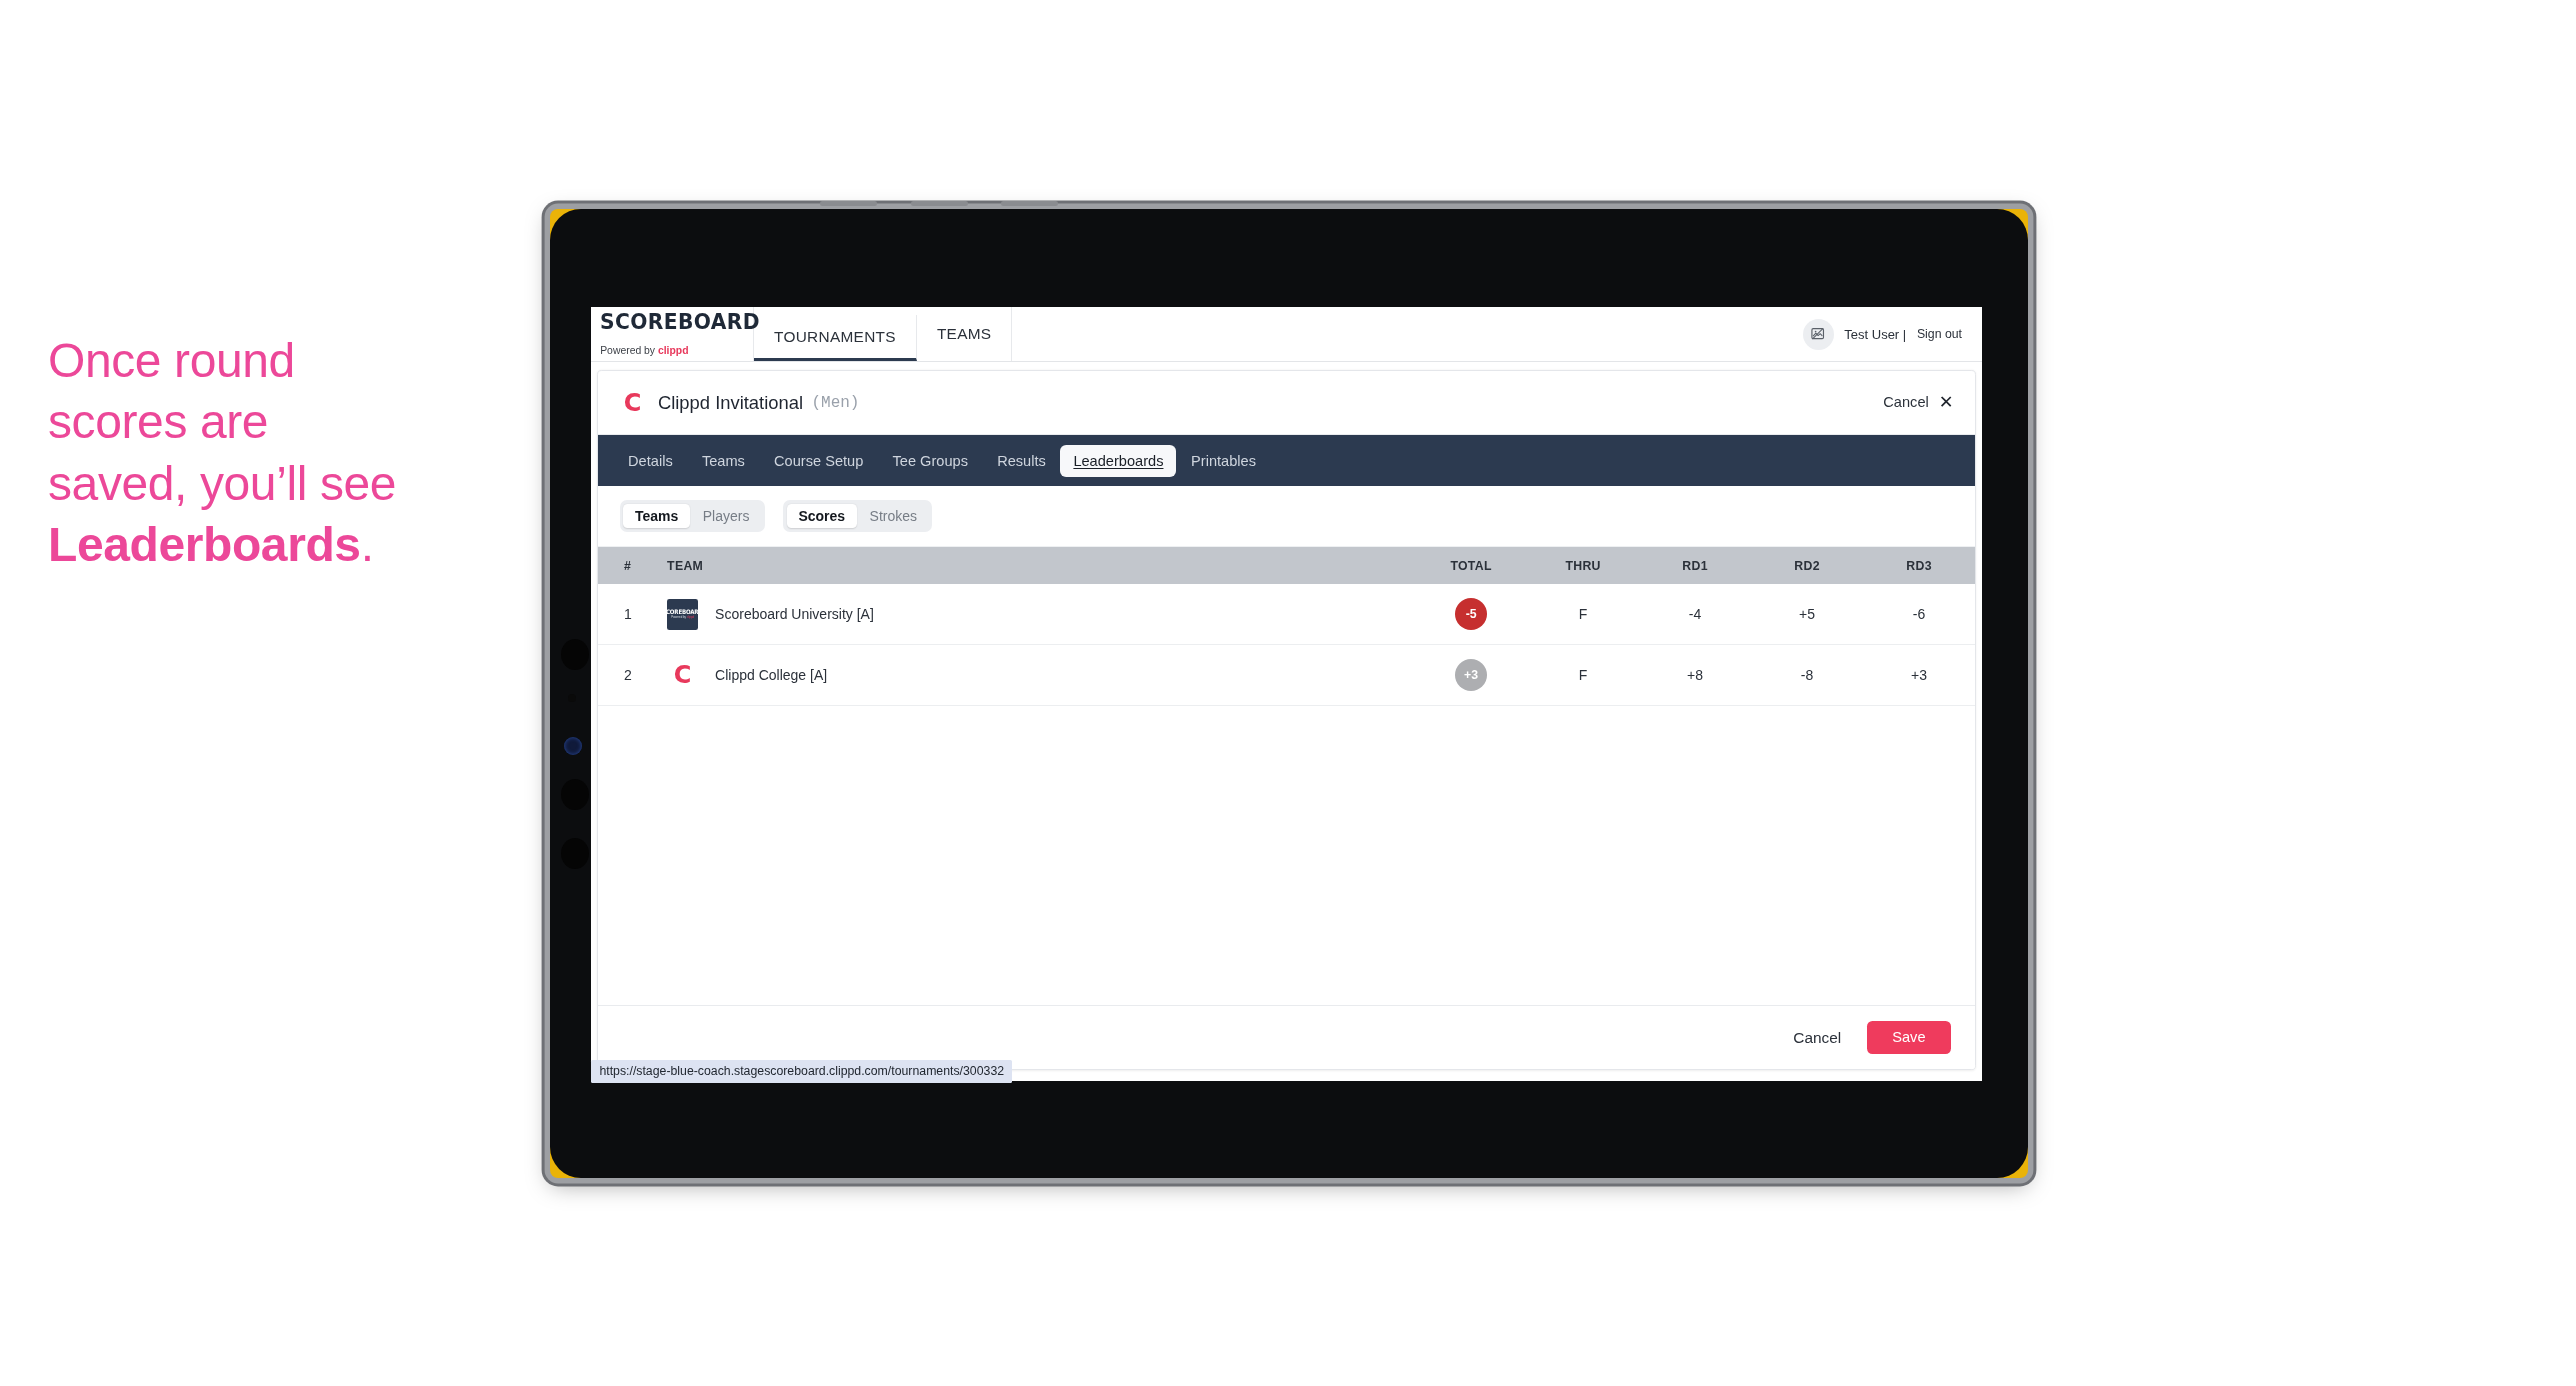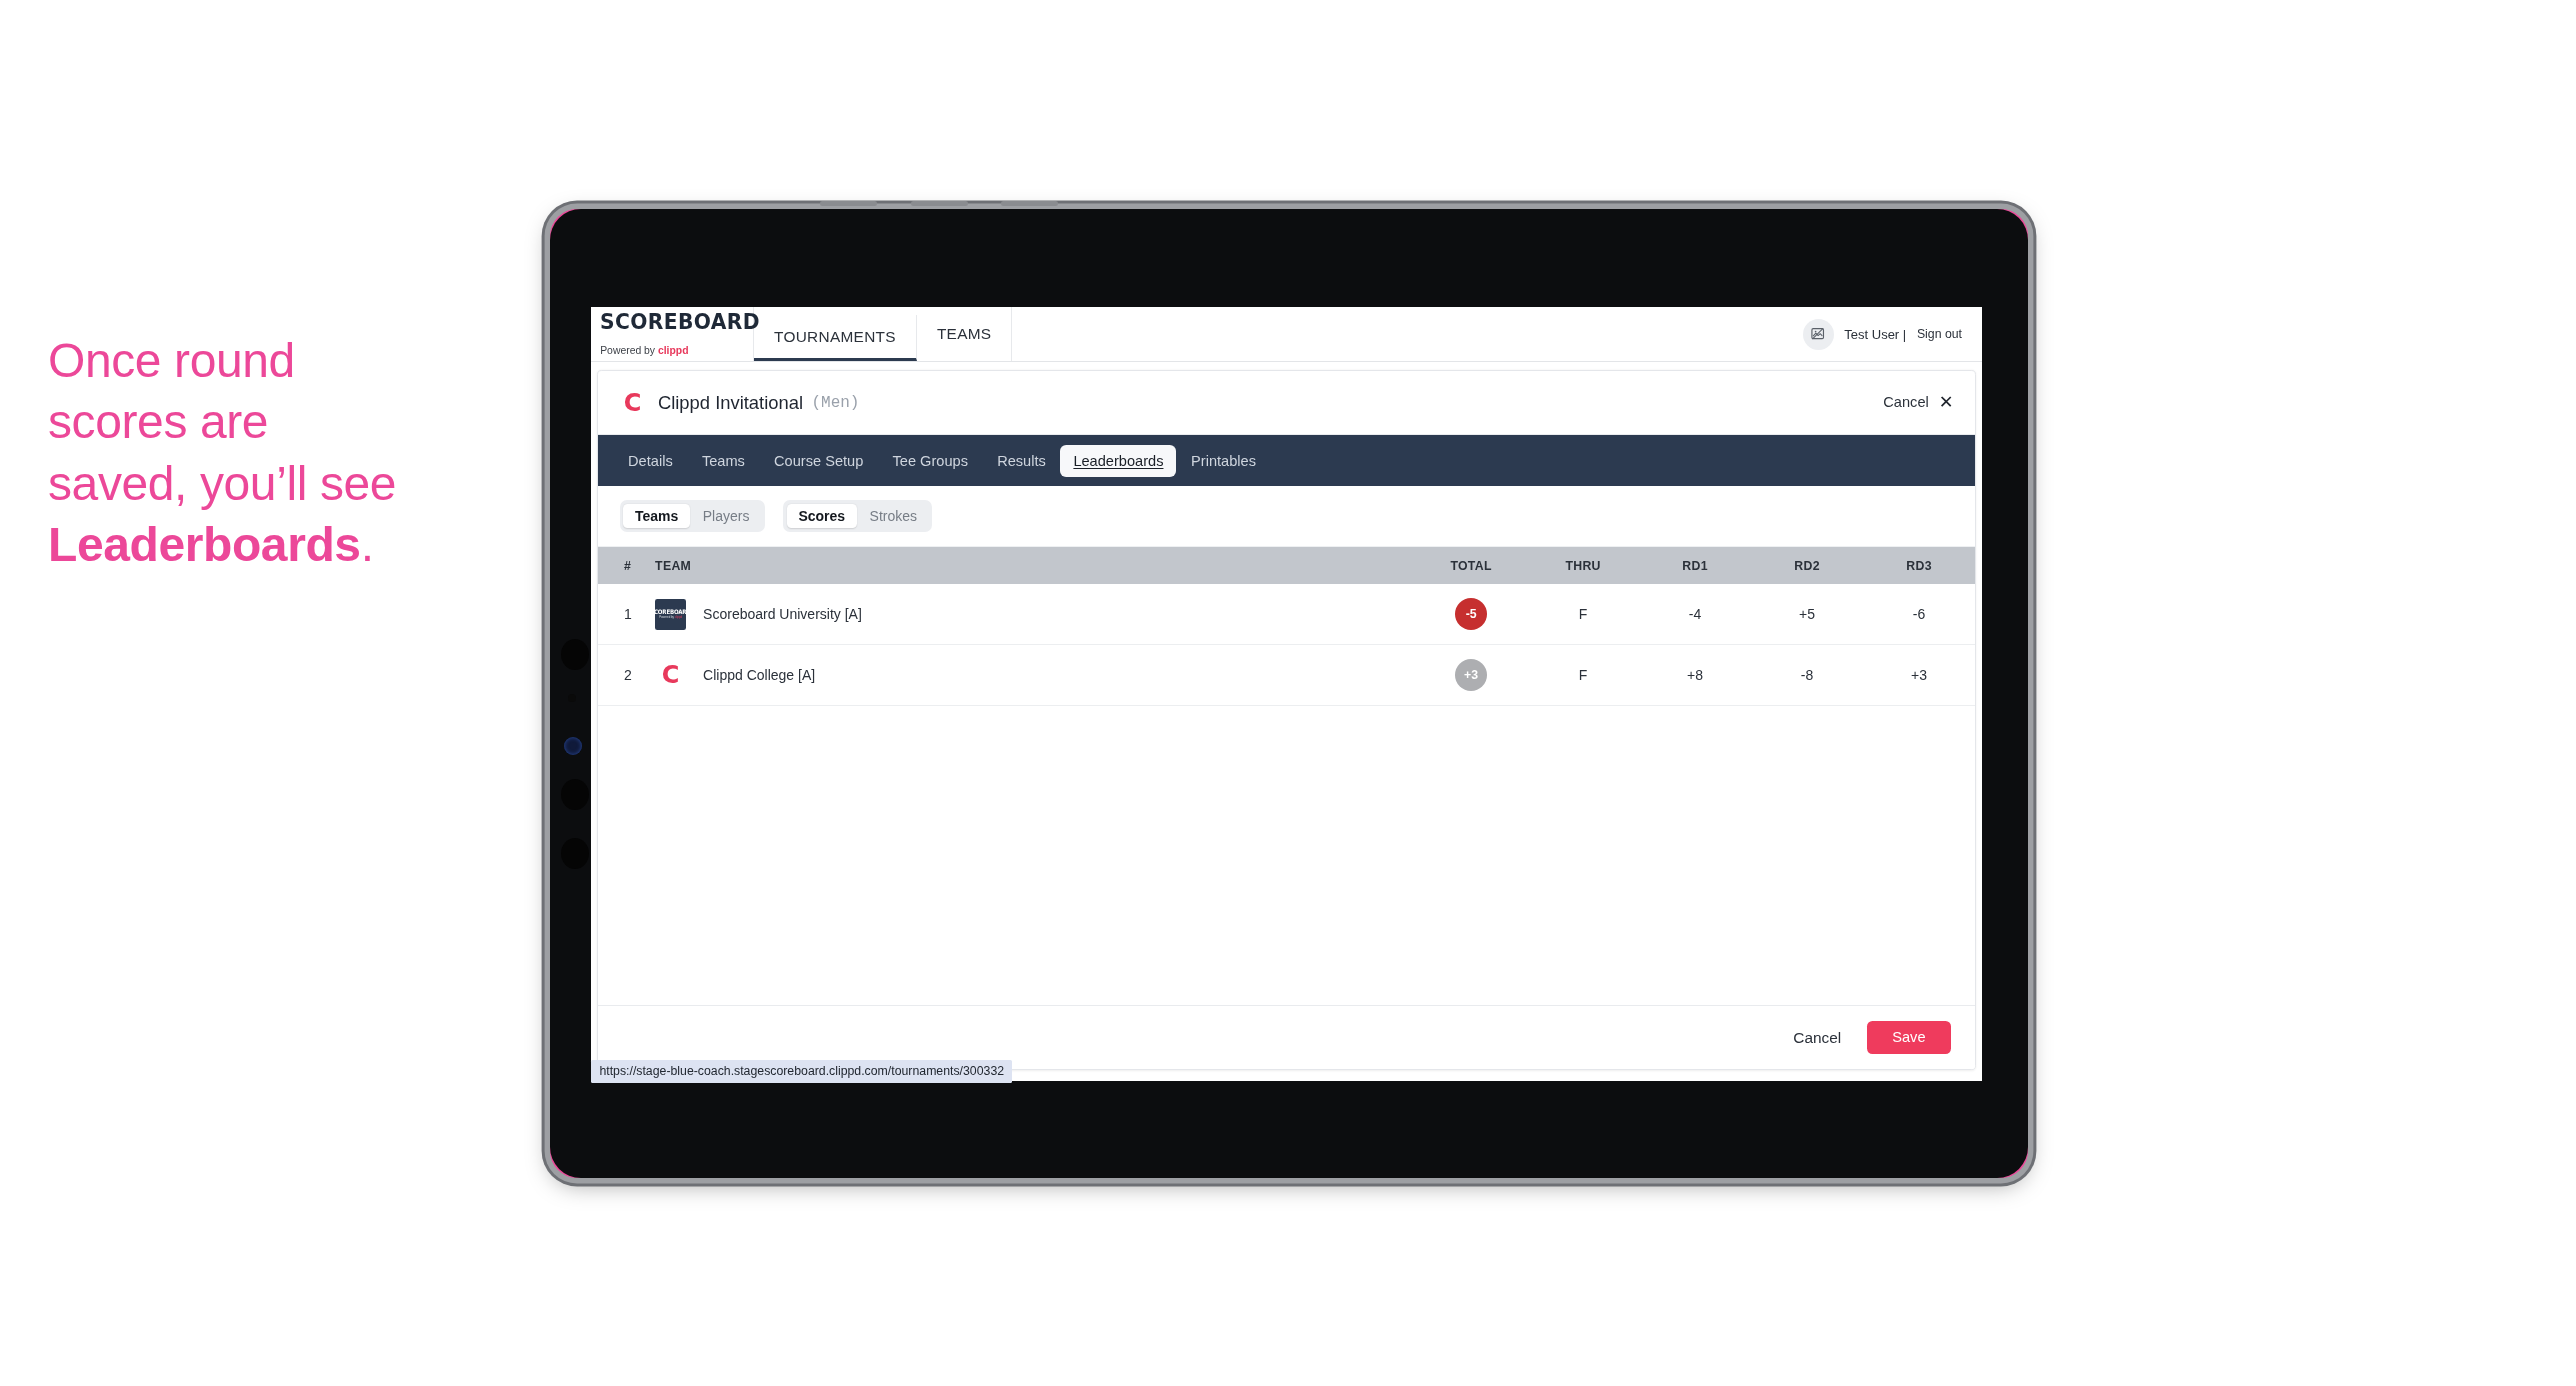--- a/index.html
+++ b/index.html
@@ -21,22 +21,22 @@
     color:#ec4899;
     letter-spacing:-0.4px;
   }
   #annotation .bold{font-weight:bold;}
 
   
   #tablet{
     position:absolute;
     left:550px; top:209px;
     width:1478px; height:969px;
-    background:#ec4899;
-    border-radius:27px;
+    background:#eab308;
+    border-radius:8px;
     box-shadow:0 0 0 5.4px #9d9fa3, 0 0 0 8.4px #6e7075, 0 6.1px 23px rgba(0,0,0,.35);
   }
   #tablet-screen{
     position:absolute;
     left:0;top:0;right:0;bottom:0;
     border-radius:31px;
     background:#0c0d0f;
     overflow:hidden;
   }
   
@@ -213,21 +213,21 @@
     font-size:12.3px;color:#2b313a;font-weight:bold;letter-spacing:0.3px;
   }
   .tbody-row{
     height:60px;
     border-bottom:0.8px solid #eceef0;
     background:#ffffff;
     flex:0 0 auto;
   }
   .cell{box-sizing:border-box;}
   .c-rank{width:57px;padding-left:26px;font-size:14px;color:#2b313a;}
-  .c-team{flex:1 1 auto;display:flex;align-items:center;gap:17px;font-size:14px;color:#2b313a;}
+  .c-team{flex:1 1 auto;display:flex;align-items:center;gap:17px;font-size:14px;color:#2b313a;margin-left:12px;}
   .c-num{width:112px;text-align:center;font-size:14px;color:#2b313a;}
   #thead .c-num{width:112px;}
 
   .team-logo-sb{
     width:31px;height:31px;border-radius:2.3px;
     background:#2c3a50;
     display:flex;flex-direction:column;align-items:center;justify-content:center;
     overflow:hidden;
   }
   .team-logo-sb .tl-word{

